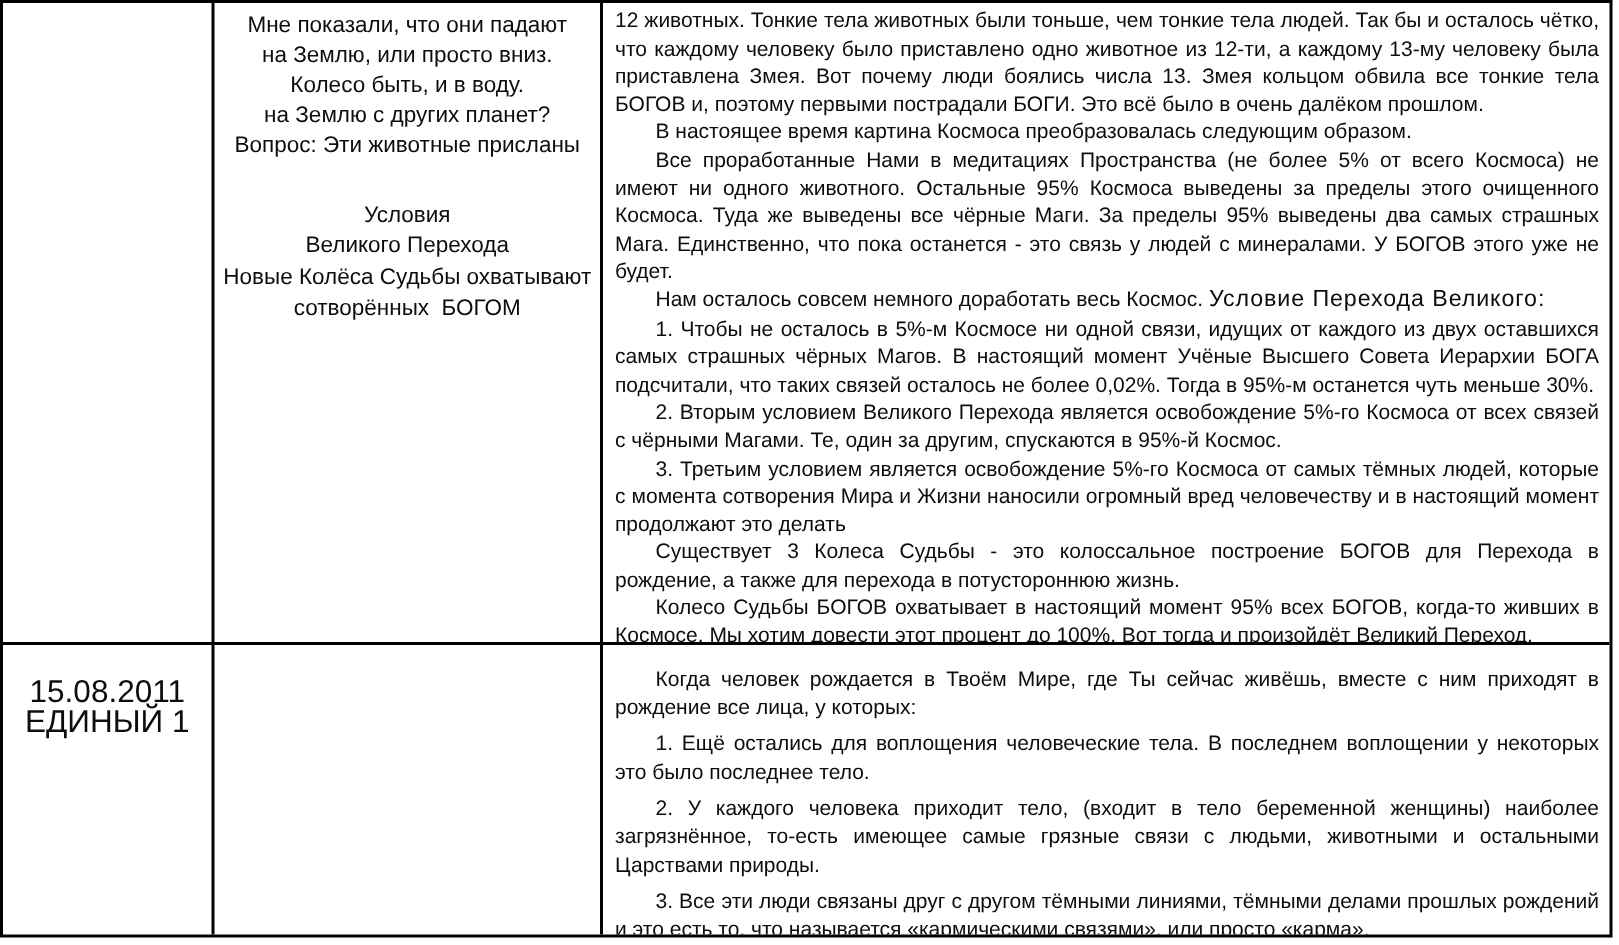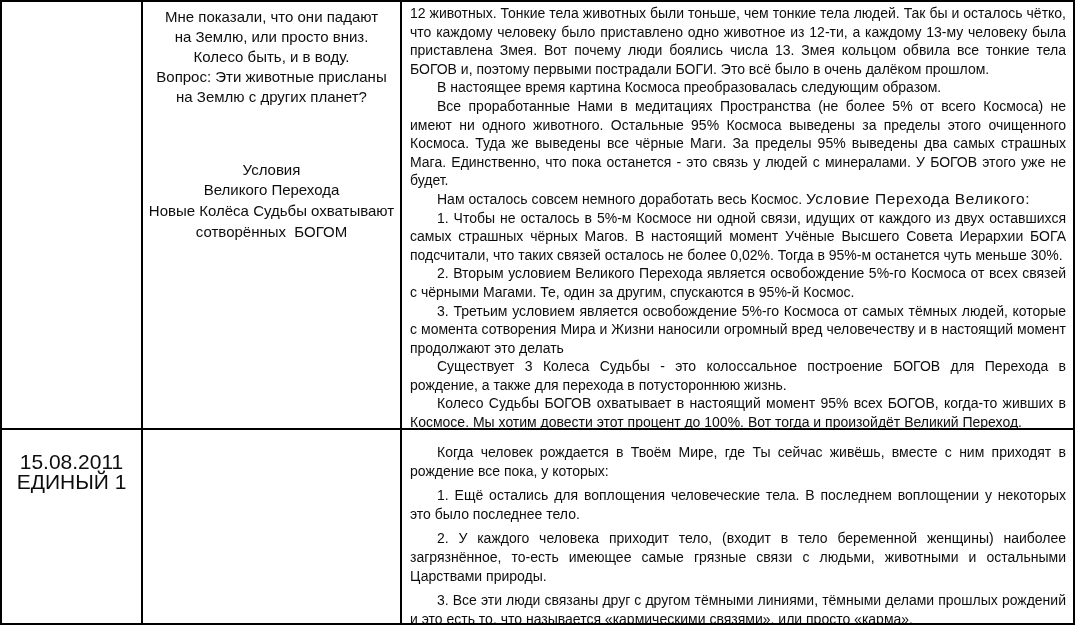--- a/index.html
+++ b/index.html
@@ -43,21 +43,21 @@
   .t-cell.col3 { flex: 1; border-right: none; }
 
   
   .col2 {
     text-align: center;
     font-size: 15px;
     line-height: 20px;
     padding-top: 5px;
   }
   .annot-block div { white-space: pre-wrap; }
-  .block-conditions { margin-top: 53px; }
+  .block-conditions { margin-top: 27px; }
   .block-wheels { line-height: 21px; }
 
   
   .body-text {
     padding: 2px 7px 0 8px;
     font-size: 14px;
     line-height: 18.6px;
     text-align: justify;
   }
   .body-text p { margin: 0; }
@@ -87,22 +87,22 @@
 
   <div class="t-row row1">
 
     <div class="t-cell col1"></div>
 
     <div class="t-cell col2">
       <div class="annot-block block-question">
           <div>Мне показали, что они падают</div>
           <div>на Землю, или просто вниз.</div>
           <div>Колесо быть, и в воду.</div>
+          <div>на Землю с других планет?</div>
           <div>Вопрос: Эти животные присланы</div>
-          <div>на Землю с других планет?</div>
         </div>
       <div class="annot-block block-conditions">
           <div>Условия</div>
           <div>Великого Перехода</div>
         </div>
       <div class="annot-block block-wheels">
           <div>Новые Колёса Судьбы охватывают</div>
           <div>сотворённых  БОГОМ</div>
         </div>
     </div>
@@ -126,21 +126,21 @@
     <div class="t-cell col1">
       <div class="date-block">
           <div>15.08.2011</div>
           <div>ЕДИНЫЙ 1</div>
         </div>
     </div>
 
     <div class="t-cell col2"></div>
 
     <div class="t-cell col3 body-text">
-        <p class="indent">Когда человек  рождается в Твоём Мире, где Ты сейчас живёшь, вместе с ним приходят в рождение все пока, у которых:</p>
+        <p class="indent">Когда человек  рождается в Твоём Мире, где Ты сейчас живёшь, вместе с ним приходят в рождение все лица, у которых:</p>
         <p class="indent">1. Ещё остались для воплощения человеческие тела. В последнем воплощении у некоторых это было последнее тело.</p>
         <p class="indent">2. У каждого человека приходит тело, (входит в тело беременной женщины) наиболее загрязнённое, то-есть имеющее самые грязные связи с людьми, животными и остальными Царствами природы.</p>
         <p class="indent">3. Все эти люди связаны друг с другом тёмными линиями, тёмными делами прошлых рождений и это есть то, что называется «кармическими связями», или просто «карма».</p>
       </div>
 
   </div>
 
 </div>
 
 </body></html>

